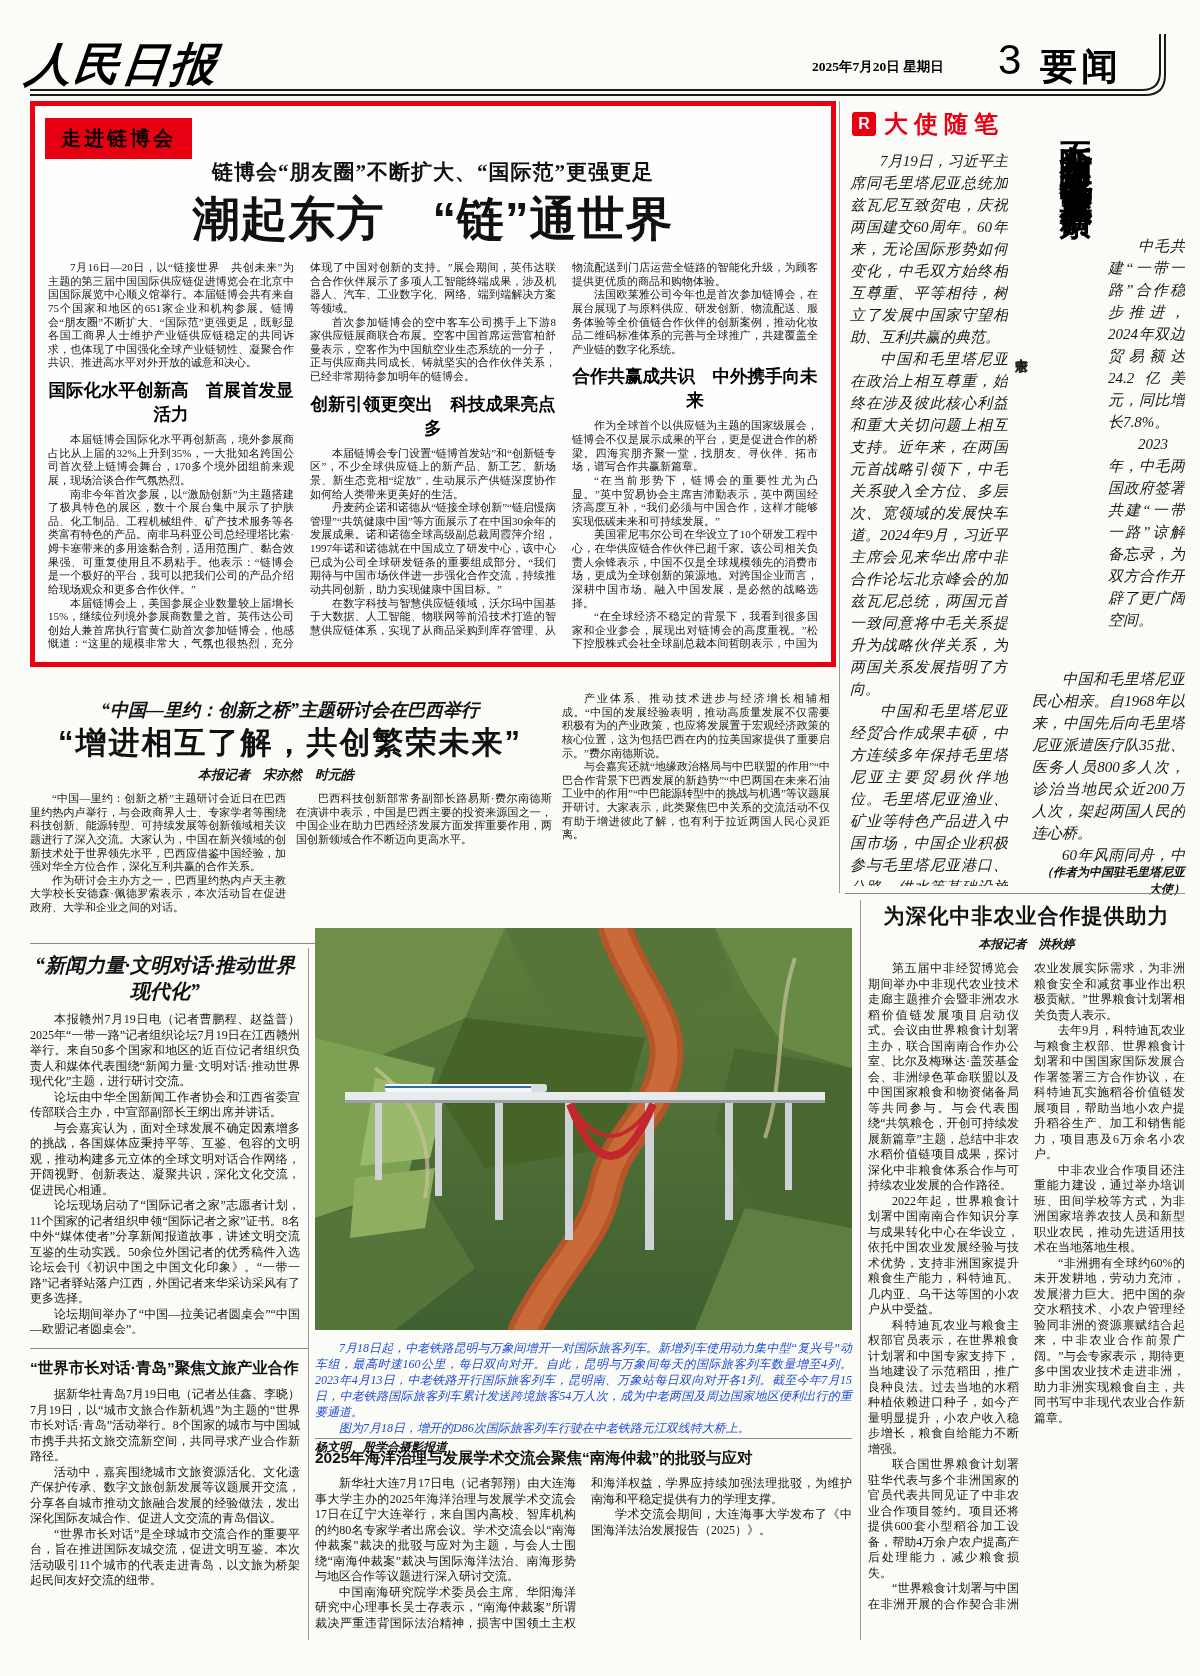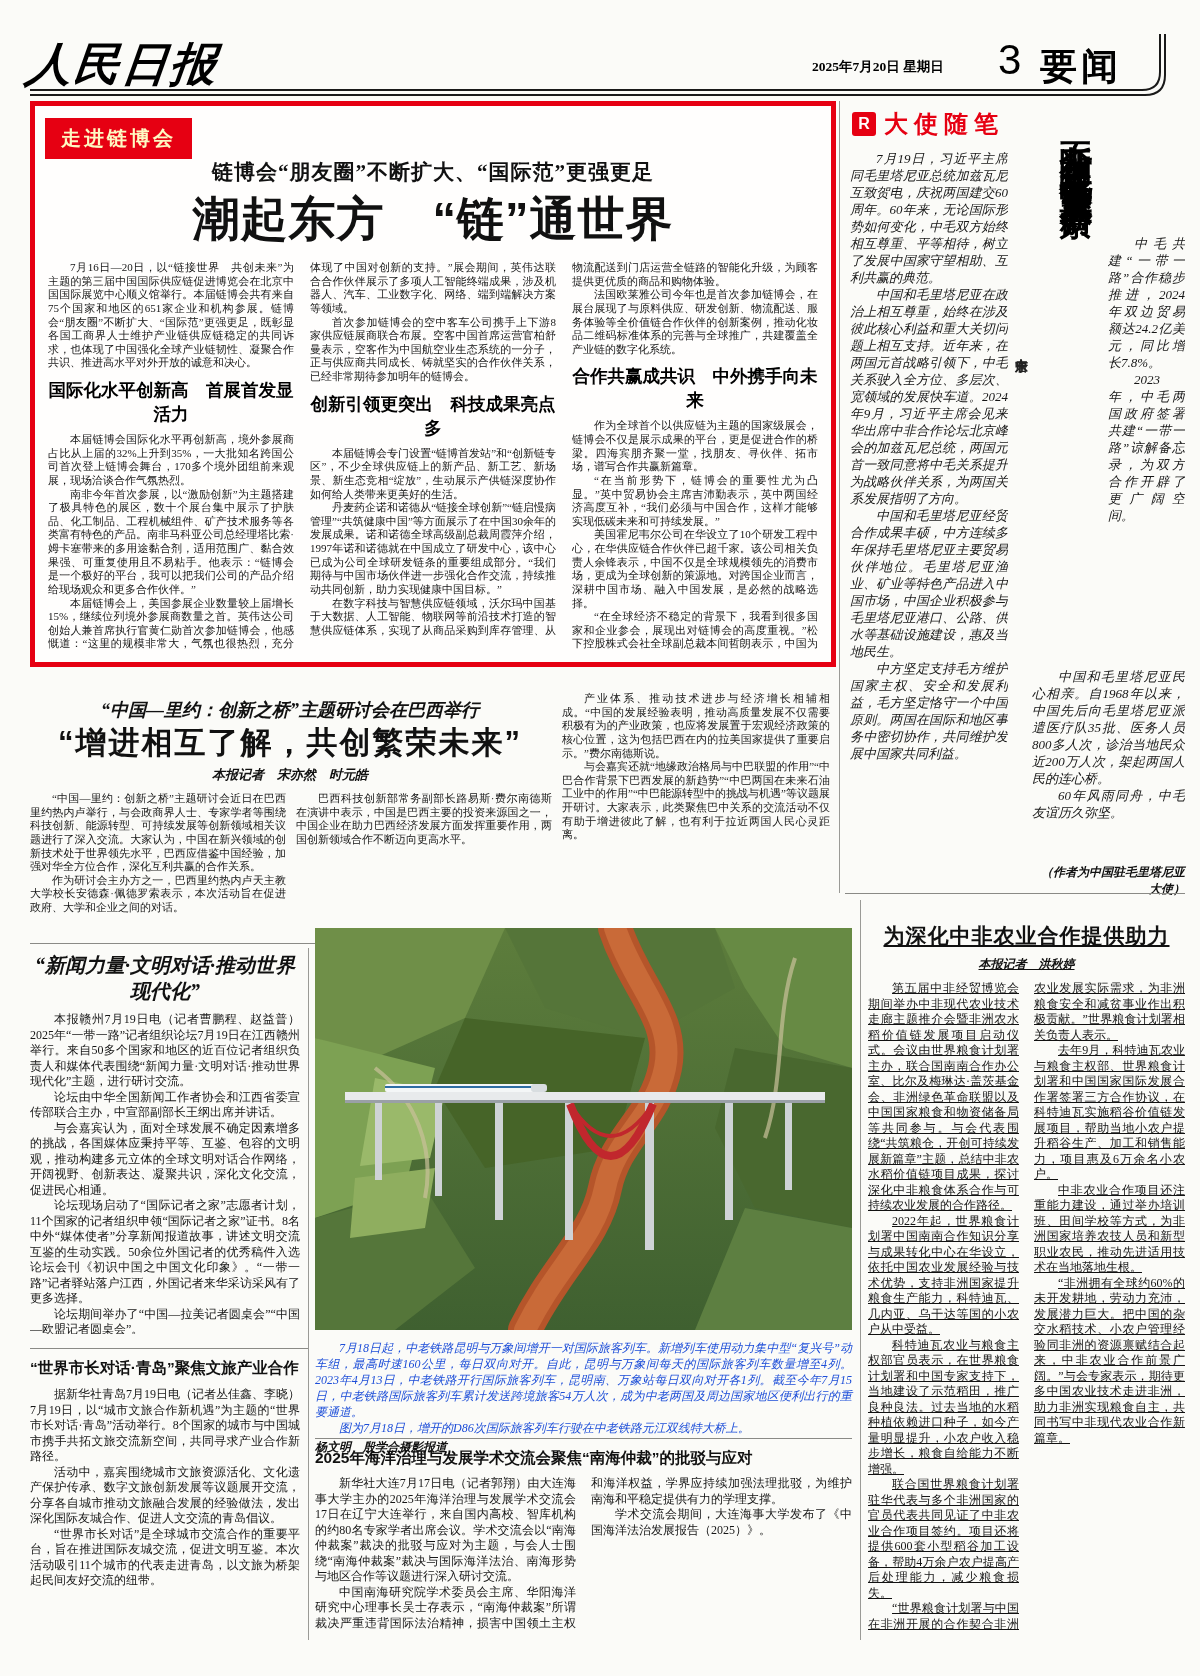--- a/index.html
+++ b/index.html
@@ -7,21 +7,21 @@
         font-family:"Liberation Serif",serif;color:#111;}
   .abs{position:absolute;}
   
   .masthead{font-family:"Liberation Serif",serif;font-weight:bold;font-style:italic;font-size:46px;
             letter-spacing:2px;transform:skewX(-6deg);color:#000;}
   .hdr-date{font-size:13.5px;font-weight:bold;font-family:"Liberation Serif",serif;color:#000;}
   .hdr-pageno{font-size:42px;font-family:"Liberation Sans",sans-serif;color:#000;}
   .hdr-section{font-size:37px;font-weight:900;font-family:"Liberation Sans",sans-serif;letter-spacing:4px;color:#000;}
   
   .redbox{border:5px solid #e60012;background:#fffefd;box-sizing:border-box;}
-  .tag{background:#e60012;color:#fef9c3;font-family:"Liberation Sans",sans-serif;font-weight:900;
+  .tag{background:#e60012;color:#000000;font-family:"Liberation Sans",sans-serif;font-weight:900;
        font-size:20px;letter-spacing:3px;padding:7px 16px;display:inline-block;}
   .kicker{font-size:21px;font-weight:700;letter-spacing:1px;text-align:center;font-family:"Liberation Serif",serif;}
   .bigtitle{font-size:47px;font-weight:900;font-family:"Liberation Sans",sans-serif;text-align:center;letter-spacing:1px;}
   
   .bp{font-size:11px;line-height:1.24;text-align:justify;text-indent:2em;margin:0;color:#161616;}
   .sub{font-family:"Liberation Sans",sans-serif;font-weight:900;font-size:17.5px;text-align:center;
        text-indent:0;margin:8px 0 7px;color:#000;}
   .flow{overflow:hidden;}
   .cols3{column-count:3;column-gap:16px;column-fill:auto;}
   .cols2{column-count:2;column-gap:15px;column-fill:auto;}
@@ -29,21 +29,21 @@
   .divider-v{background:#9a9a96;width:1px;}
   .divider-h{background:#8a8a86;height:1px;}
   
   .amb-hd{display:flex;align-items:center;gap:8px;}
   .amb-logo{width:24px;height:24px;background:#e60012;color:#fff;font-family:"Liberation Sans",sans-serif;
             font-weight:900;font-size:16px;display:flex;align-items:center;justify-content:center;border-radius:3px;}
   .amb-title{color:#e60012;font-family:"Liberation Sans",sans-serif;font-weight:900;font-size:24px;letter-spacing:6px;}
   .vtitle{writing-mode:vertical-rl;font-family:"Liberation Sans",sans-serif;font-weight:900;
           font-size:33px;letter-spacing:4px;color:#000;}
   .vauthor{writing-mode:vertical-rl;font-size:13px;font-weight:bold;color:#222;}
-  .amb-text p{font-size:13px;line-height:17px;}
+  .amb-text p{font-size:15px;line-height:22px;}
   .amb-sig{text-indent:0;text-align:right;font-weight:bold;}
   
   .mid-kicker{font-size:18px;font-style:italic;text-align:center;font-weight:600;}
   .mid-title{font-size:31px;font-weight:900;font-family:"Liberation Sans",sans-serif;text-align:center;letter-spacing:2px;}
   .mid-byline{font-size:13px;font-style:italic;text-align:center;font-weight:bold;}
   .brf-title{font-size:20px;font-weight:900;font-style:italic;text-align:center;line-height:26px;}
   .sm-title{font-size:15.5px;font-weight:900;font-family:"Liberation Sans",sans-serif;}
   .af-title{font-size:21px;font-weight:900;font-family:"Liberation Sans",sans-serif;text-align:center;letter-spacing:1px;}
   .af-byline{font-size:12px;font-style:italic;text-align:center;font-weight:bold;}
   .cap-p{font-size:12px;line-height:16px;font-style:italic;text-align:justify;text-indent:2em;margin:0;color:#1d4ed8;}
@@ -109,39 +109,39 @@
     </div>
   <div class="abs kai amb-text" style="left:1032px;top:668px;width:153px;height:196px;overflow:hidden;">
       <p class="bp">中国和毛里塔尼亚民心相亲。自1968年以来，中国先后向毛里塔尼亚派遣医疗队35批、医务人员800多人次，诊治当地民众近200万人次，架起两国人民的连心桥。</p>
       <p class="bp">60年风雨同舟，中毛友谊历久弥坚。</p>
     </div>
   <div class="abs kai amb-sig" style="left:1032px;top:864px;width:153px;font-size:12px;">（作者为中国驻毛里塔尼亚大使）</div>
 
   <div class="abs divider-h" style="left:845px;top:893px;width:340px;"></div>
 
   <div class="abs divider-v" style="left:860px;top:900px;height:740px;"></div>
-  <section class="abs" style="left:868px;top:922px;width:317px;text-decoration:underline;">
+  <section class="abs" style="left:868px;top:902px;width:317px;">
     <div class="af-title">为深化中非农业合作提供助力</div>
     <div class="af-byline" style="margin:6px 0 8px;">本报记者　洪秋婷</div>
     <div class="flow cols2 b12" style="height:666px;">
         <p class="bp">第五届中非经贸博览会期间举办中非现代农业技术走廊主题推介会暨非洲农水稻价值链发展项目启动仪式。会议由世界粮食计划署主办，联合国南南合作办公室、比尔及梅琳达·盖茨基金会、非洲绿色革命联盟以及中国国家粮食和物资储备局等共同参与。与会代表围绕“共筑粮仓，开创可持续发展新篇章”主题，总结中非农水稻价值链项目成果，探讨深化中非粮食体系合作与可持续农业发展的合作路径。</p>
         <p class="bp">2022年起，世界粮食计划署中国南南合作知识分享与成果转化中心在华设立，依托中国农业发展经验与技术优势，支持非洲国家提升粮食生产能力，科特迪瓦、几内亚、乌干达等国的小农户从中受益。</p>
         <p class="bp">科特迪瓦农业与粮食主权部官员表示，在世界粮食计划署和中国专家支持下，当地建设了示范稻田，推广良种良法。过去当地的水稻种植依赖进口种子，如今产量明显提升，小农户收入稳步增长，粮食自给能力不断增强。</p>
         <p class="bp">联合国世界粮食计划署驻华代表与多个非洲国家的官员代表共同见证了中非农业合作项目签约。项目还将提供600套小型稻谷加工设备，帮助4万余户农户提高产后处理能力，减少粮食损失。</p>
         <p class="bp">“世界粮食计划署与中国在非洲开展的合作契合非洲农业发展实际需求，为非洲粮食安全和减贫事业作出积极贡献。”世界粮食计划署相关负责人表示。</p>
         <p class="bp">去年9月，科特迪瓦农业与粮食主权部、世界粮食计划署和中国国家国际发展合作署签署三方合作协议，在科特迪瓦实施稻谷价值链发展项目，帮助当地小农户提升稻谷生产、加工和销售能力，项目惠及6万余名小农户。</p>
         <p class="bp">中非农业合作项目还注重能力建设，通过举办培训班、田间学校等方式，为非洲国家培养农技人员和新型职业农民，推动先进适用技术在当地落地生根。</p>
         <p class="bp">“非洲拥有全球约60%的未开发耕地，劳动力充沛，发展潜力巨大。把中国的杂交水稻技术、小农户管理经验同非洲的资源禀赋结合起来，中非农业合作前景广阔。”与会专家表示，期待更多中国农业技术走进非洲，助力非洲实现粮食自主，共同书写中非现代农业合作新篇章。</p>
       </div>
   </section>
 
   <section>
     <div class="abs mid-kicker" style="left:30px;top:698px;width:520px;">“中国—里约：创新之桥”主题研讨会在巴西举行</div>
     <div class="abs mid-title" style="left:30px;top:722px;width:520px;">“增进相互了解，共创繁荣未来”</div>
-    <div class="abs mid-byline" style="left:30px;top:766px;width:520px;text-align:center;">本报记者　宋亦然　时元皓</div>
+    <div class="abs mid-byline" style="left:16px;top:766px;width:520px;text-align:center;">本报记者　宋亦然　时元皓</div>
     <div class="abs flow" style="left:30px;top:792px;width:256px;height:148px;">
         <p class="bp">“中国—里约：创新之桥”主题研讨会近日在巴西里约热内卢举行，与会政商界人士、专家学者等围绕科技创新、能源转型、可持续发展等创新领域相关议题进行了深入交流。大家认为，中国在新兴领域的创新技术处于世界领先水平，巴西应借鉴中国经验，加强对华全方位合作，深化互利共赢的合作关系。</p>
         <p class="bp">作为研讨会主办方之一，巴西里约热内卢天主教大学校长安德森·佩德罗索表示，本次活动旨在促进政府、大学和企业之间的对话。</p>
       </div>
     <div class="abs flow" style="left:296px;top:792px;width:256px;height:148px;">
         <p class="bp">巴西科技创新部常务副部长路易斯·费尔南德斯在演讲中表示，中国是巴西主要的投资来源国之一，中国企业在助力巴西经济发展方面发挥重要作用，两国创新领域合作不断迈向更高水平。</p>
       </div>
     <div class="abs flow" style="left:562px;top:692px;width:268px;height:248px;">
         <p class="bp">产业体系、推动技术进步与经济增长相辅相成。“中国的发展经验表明，推动高质量发展不仅需要积极有为的产业政策，也应将发展置于宏观经济政策的核心位置，这为包括巴西在内的拉美国家提供了重要启示。”费尔南德斯说。</p>
         <p class="bp">与会嘉宾还就“地缘政治格局与中巴联盟的作用”“中巴合作背景下巴西发展的新趋势”“中巴两国在未来石油工业中的作用”“中巴能源转型中的挑战与机遇”等议题展开研讨。大家表示，此类聚焦巴中关系的交流活动不仅有助于增进彼此了解，也有利于拉近两国人民心灵距离。</p>

